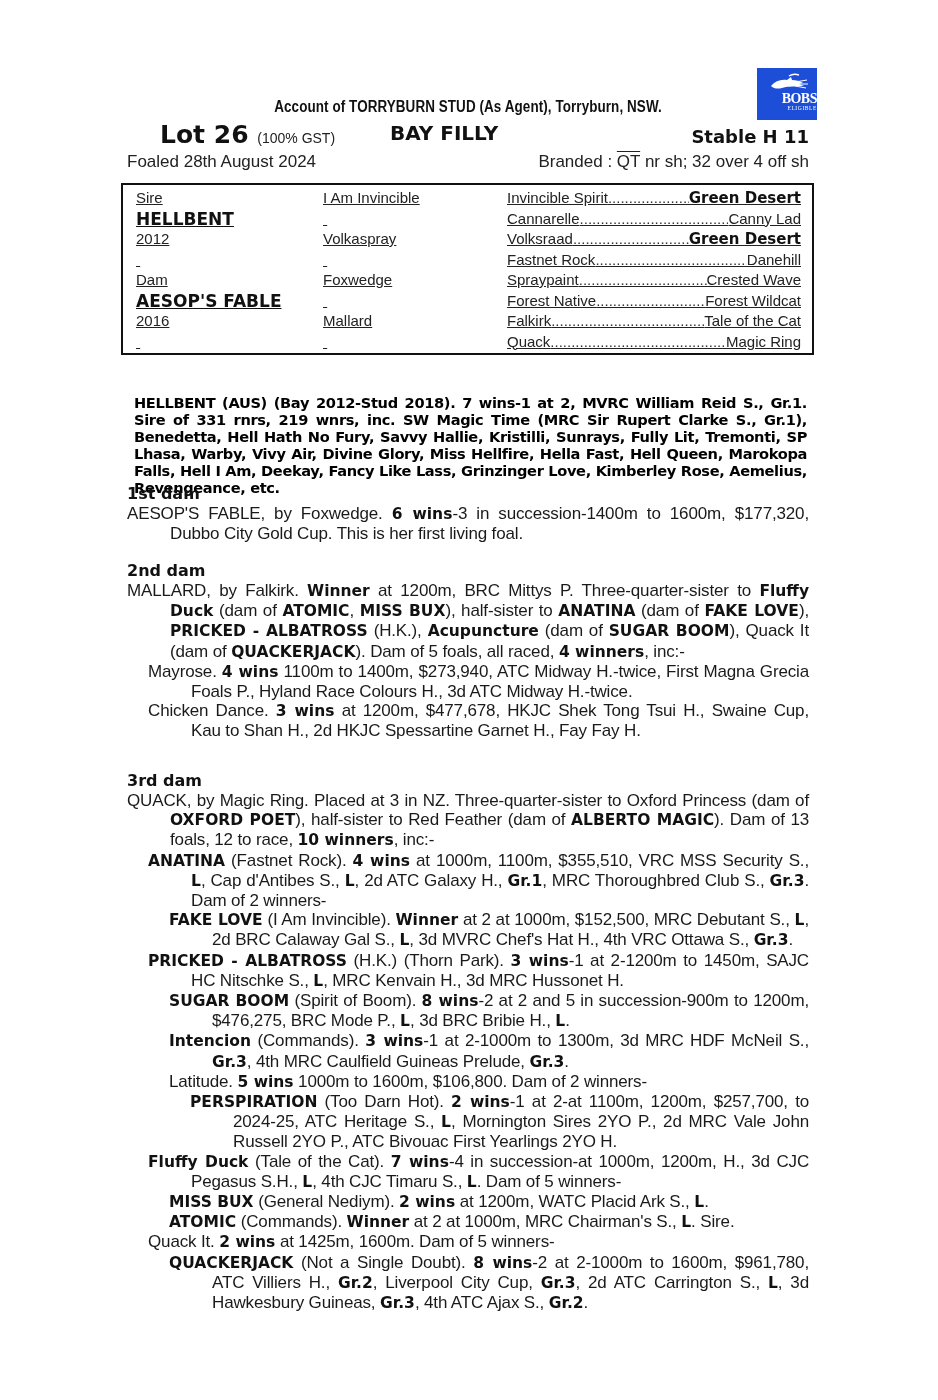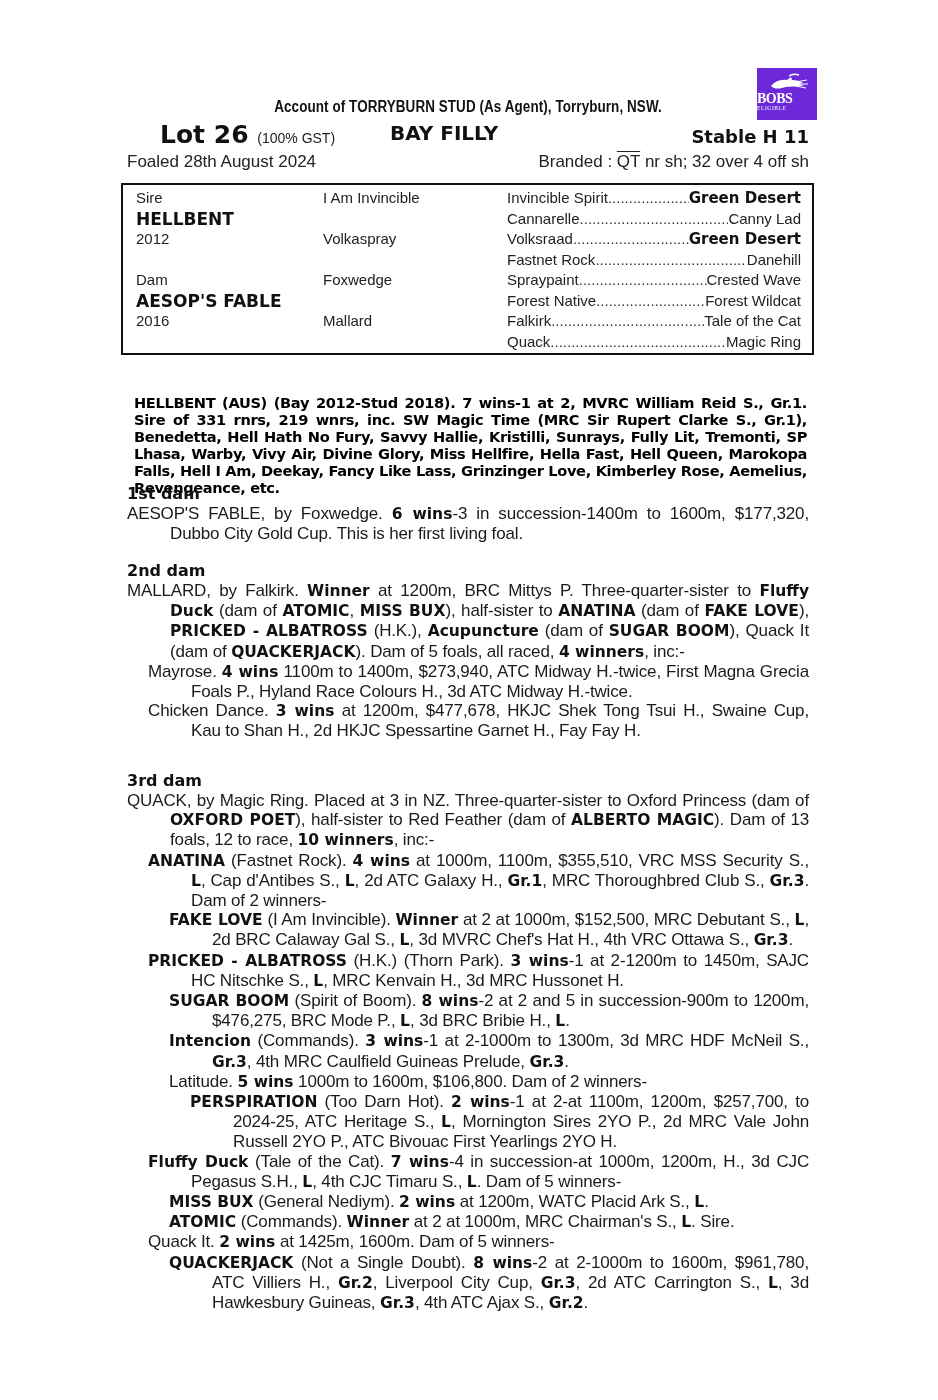--- a/index.html
+++ b/index.html
@@ -1,34 +1,34 @@
 <!DOCTYPE html>
 <html><head>
 <meta charset="utf-8">
 <style>
   html, body { margin:0; padding:0; background:#ffffff; }
   body { width:938px; height:1400px; position:relative; overflow:hidden; color:#111; font-family:"Liberation Sans", sans-serif; }
   .page { position:absolute; left:127px; top:0; width:682px; }
-  .logo { position:absolute; left:757px; top:68px; width:60px; height:52px; background:#6d28d9; color:#fff; text-align:left; }
+  .logo { position:absolute; left:757px; top:68px; width:60px; height:52px; background:#1d4ed8; color:#fff; text-align:right; }
   .logo svg { display:block; margin:4px auto 0; }
   .logo .bobs { font-family:"Liberation Serif", serif; font-size:14px; line-height:13px; letter-spacing:-0.5px; font-weight:bold; }
   .logo .elig { font-family:"Liberation Serif", serif; font-size:5.5px; letter-spacing:0.6px; line-height:7px; }
   .account { position:absolute; top:98px; left:0; width:682px; text-align:center; font-weight:bold; font-size:16px; transform:scaleX(0.84); transform-origin:center; letter-spacing:0.1px; }
   .row1 { position:absolute; top:120px; left:0; width:682px; height:32px; }
   .lot { position:absolute; left:0; top:0; font-size:25px; font-weight:900; font-family:"DejaVu Sans", sans-serif; letter-spacing:0;margin-left:33px; }
   .gst { font-size:14px; font-weight:normal; font-family:"Liberation Sans", sans-serif; color:#222; }
   .sex { position:absolute; left:263px; top:1px; font-size:20px; font-weight:900; font-family:"DejaVu Sans", sans-serif; }
   .stable { position:absolute; right:0; top:6px; font-size:18px; font-weight:900; font-family:"DejaVu Sans", sans-serif; }
   .row2 { position:absolute; top:152px; left:0; width:682px; font-size:17px; color:#222; }
   .foaled { position:absolute; left:0; }
   .branded { position:absolute; right:0; }
   .brand-mark { text-decoration:overline; }
   .pedigree { position:absolute; left:-6px; top:183px; width:689px; height:168px; border:2px solid #111; }
   .ped-col { position:absolute; top:3px; font-size:15px; }
-  .ped-col div { height:20.5px; line-height:20.5px; white-space:nowrap; color:#222; }
+  .ped-col div { height:20.5px; line-height:20.5px; white-space:nowrap; color:#222;text-decoration:underline; }
   .ped-col .b { font-family:"DejaVu Sans", sans-serif; font-weight:900; font-size:17px; color:#111; }
   .c1 { left:13px; width:190px; }
   .c2 { left:200px; width:180px; }
   .c3 { left:384px; width:294px; }
   .c3 div { display:flex; }
   .c3 .dots { flex:1; overflow:hidden; color:#333; letter-spacing:0; }
   .c3 .dots::before { content:"................................................................................"; }
   .c3 .gs { font-family:"DejaVu Sans", sans-serif; font-weight:bold; font-size:15px; color:#111; }
   .sire-blurb { position:absolute; left:7px; top:363px; width:673px; font-family:"DejaVu Sans", sans-serif; font-weight:bold; font-size:14.6px; line-height:17px; text-align:justify; letter-spacing:-0.35px; color:#000000;margin-top:31px; }
   .section { position:absolute; left:0; width:682px; }

